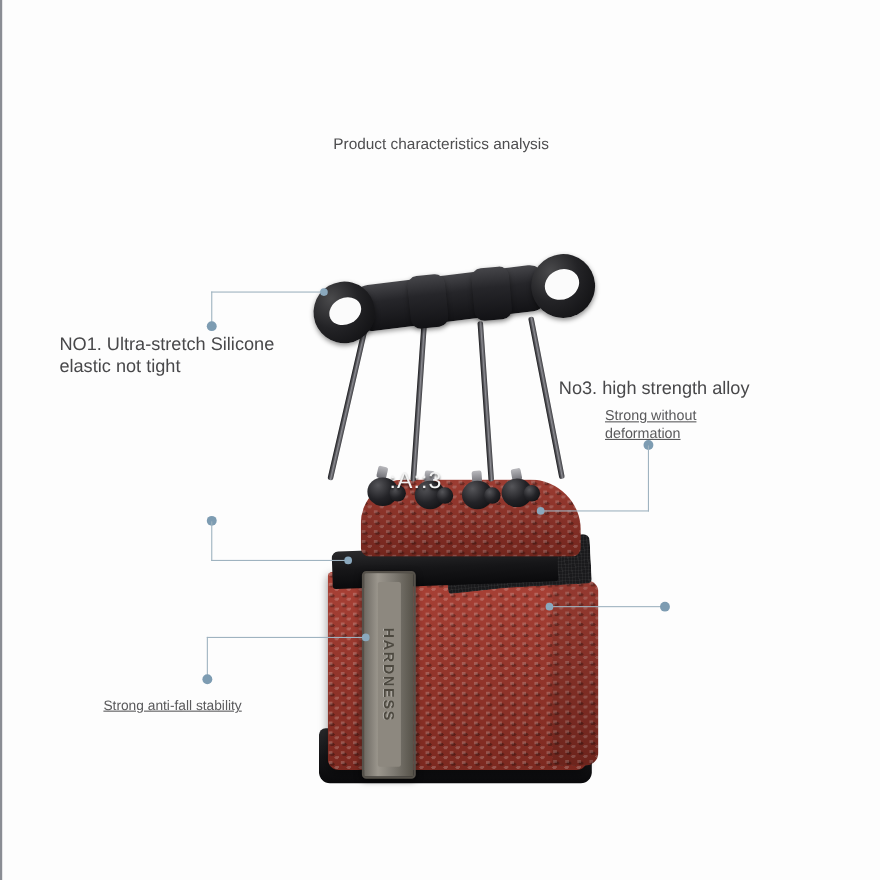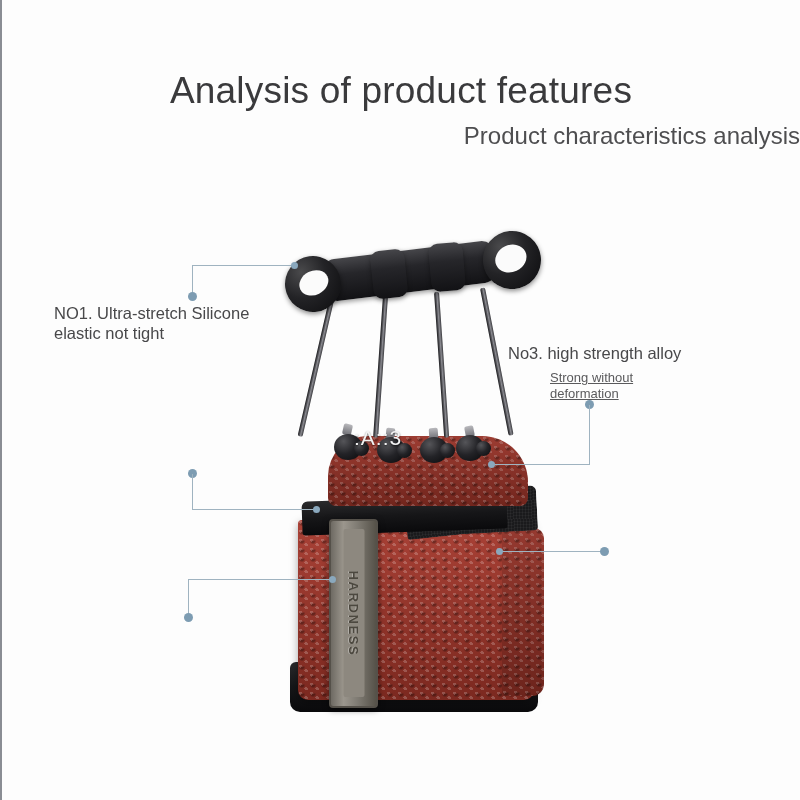--- a/index.html
+++ b/index.html
@@ -19,22 +19,22 @@
 
   
   .title{
     position:absolute;left:0;right:0;top:70px;
     text-align:center;
     font-size:37px;color:#3a3a3c;font-weight:400;
     letter-spacing:.2px;
   }
   .subtitle{
     position:absolute;left:0;right:0;top:122px;
-    text-align:right;
-    font-size:24px;color:#4e4e50;font-weight:400;
+    text-align:center;
+    font-size:14px;color:#4e4e50;font-weight:400;
   }
 
   
   .callout{position:absolute;color:#4a4a4c;}
   .callout .c-main{font-size:16.5px;line-height:20px;color:#48484a;white-space:pre-line;}
   .callout .c-sub{font-size:13px;line-height:16px;color:#5a5a5c;white-space:pre-line;text-decoration:underline;}
 
   #co1{left:52px;top:303px;width:260px;}
   #co2{left:55px;top:428px;width:270px;}
   #co3{left:506px;top:343px;width:230px;}
@@ -140,21 +140,20 @@
     font-size:21px;letter-spacing:1px;color:#f2f2f2;
     text-shadow:0 1px 2px rgba(0,0,0,.6);
     font-family:"Liberation Sans","DejaVu Sans",sans-serif;
   }
 </style>
 </head>
 <body>
 
 <div id="page">
 
-  <div class="title">Analysis of product features</div>
   <div class="subtitle">Product characteristics analysis</div>
 
   <div id="product">
 
     <div class="black-part" style="left:288px;top:662px;width:248px;height:50px;border-radius:6px 6px 10px 10px;"></div>
 
     <div class="fabric" style="left:296px;top:520px;width:236px;height:180px;border-radius:4px 8px 10px 10px;
                 box-shadow:0 3px 8px rgba(0,0,0,.35);"></div>
 
     <div class="fabric" style="left:500px;top:528px;width:42px;height:168px;border-radius:0 10px 12px 0;
@@ -251,15 +250,16 @@
 
 
   <div class="callout" id="co3">
     <div class="c-main">No3. high strength alloy</div>
     <div class="c-sub">Strong without
 deformation</div>
   </div>
 
 
   <div class="callout" id="co5">
+    <div class="c-sub">Strong anti-fall stability</div>
   </div>
 
 </div>
 
 </body></html>

